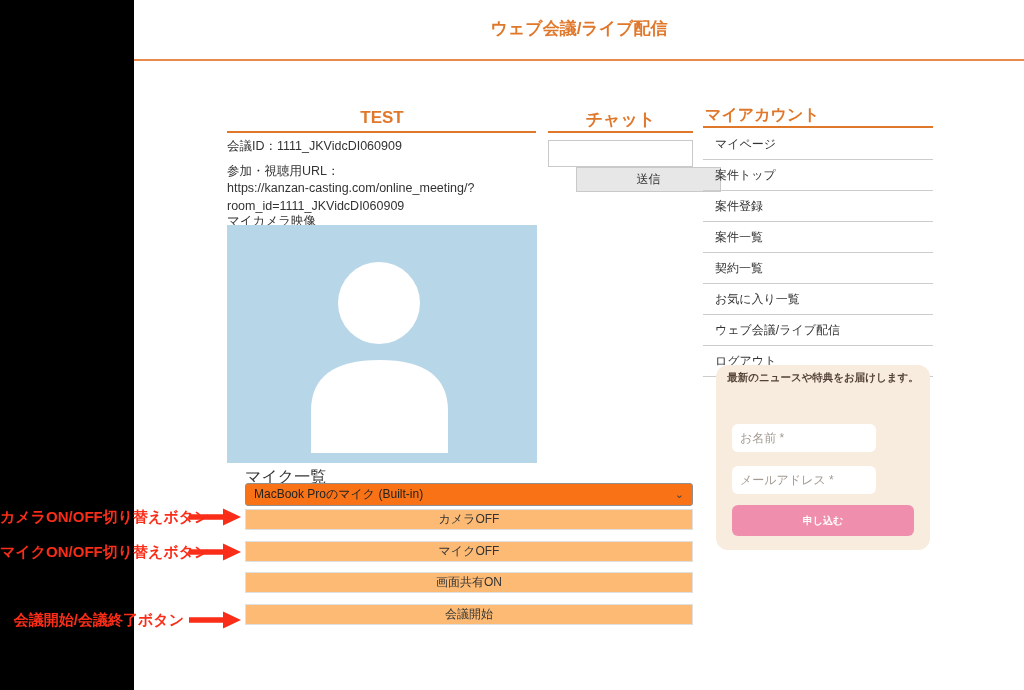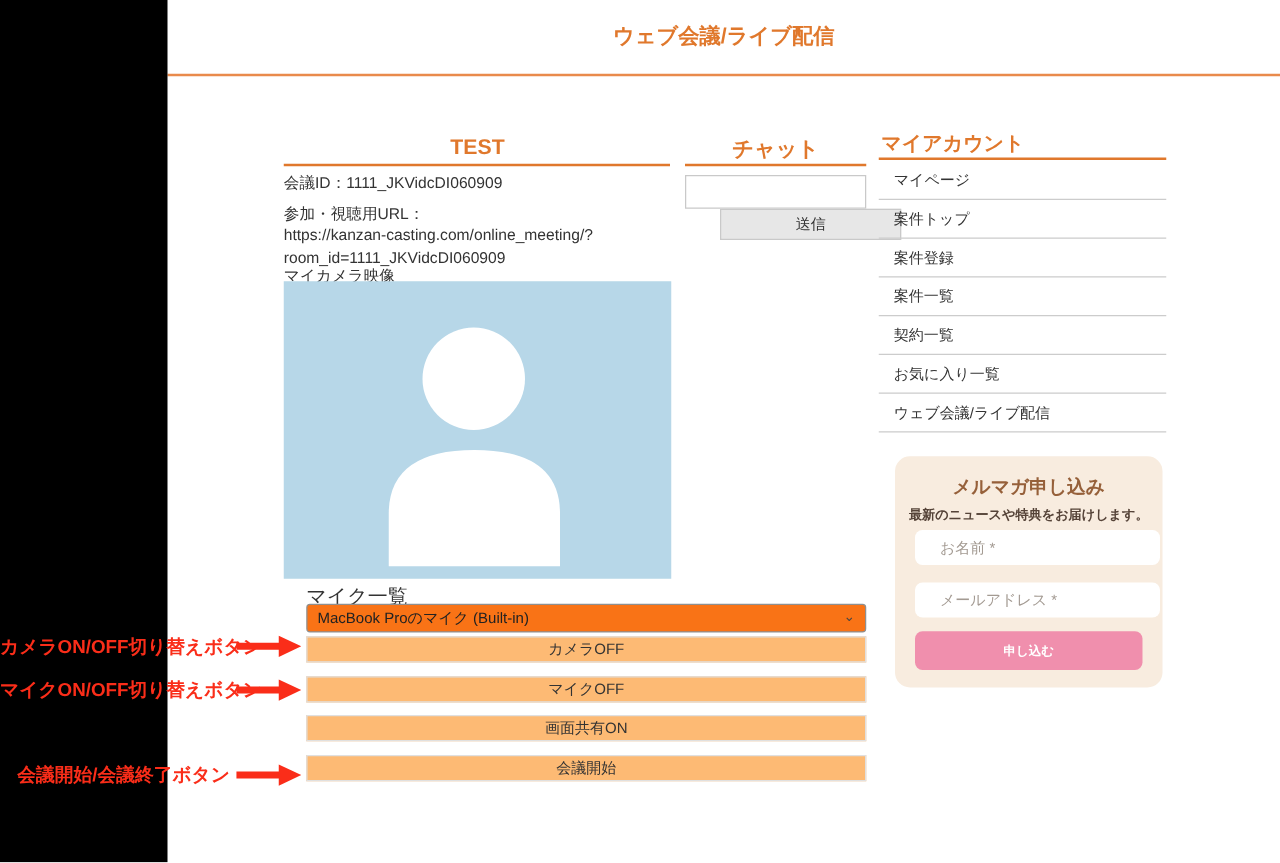--- a/index.html
+++ b/index.html
@@ -57,22 +57,22 @@
   .sb-heading { position:absolute; left:705px; top:105px; color:#e0782c; font-size:16px; font-weight:bold; }
   .sb-underline { position:absolute; left:703px; top:126px; width:230px; height:2px; background:#e0782c; }
   .sb-menu { position:absolute; left:703px; top:129px; width:230px; list-style:none; }
   .sb-menu li { padding:7px 0 6px 12px; border-bottom:1px solid #ccc; font-size:12px; color:#333; cursor:pointer; }
 
   
   .newsletter { position:absolute; left:716px; top:365px; width:214px; height:185px;
                 background:#f8ecdf; border-radius:12px; }
   .nl-title { margin-top:15px; text-align:center; color:#96603a; font-size:15px; font-weight:bold; }
   .nl-sub { margin-top:6px; text-align:center; color:#554338; font-size:10.5px; font-weight:bold; }
-  .nl-input { position:absolute; left:16px; width:196px; height:28px; background:#fff; border:none;
-              border-radius:6px; font-size:12px; color:#333; padding:0 20px; outline:none; }
+  .nl-input { position:absolute; left:16px; width:144px; height:28px; background:#fff; border:none;
+              border-radius:6px; font-size:12px; color:#333; padding:0 8px; outline:none; }
   .nl-input::placeholder { color:#a39a92; opacity:1; }
   .nl-name { top:59px; } .nl-email { top:101px; }
   .nl-submit { position:absolute; left:16px; top:140px; width:182px; height:31px; background:#f08fad;
                border:none; border-radius:6px; color:#fff; font-size:10px; font-weight:bold; cursor:pointer;
                font-family:"Liberation Sans", sans-serif; }
 
   
   .annot-row { position:absolute; left:0; height:20px; z-index:2; display:flex; align-items:center; }
   .annot-label { width:184px; text-align:right; color:#fa2d19; font-size:15px; font-weight:bold; white-space:nowrap; }
   .annot-arrow { margin-left:5px; display:block; }
@@ -125,24 +125,24 @@
   <div class="sb-heading">マイアカウント</div>
   <div class="sb-underline"></div>
   <ul class="sb-menu">
     <li>マイページ</li>
     <li>案件トップ</li>
     <li>案件登録</li>
     <li>案件一覧</li>
     <li>契約一覧</li>
     <li>お気に入り一覧</li>
     <li>ウェブ会議/ライブ配信</li>
+    <li>ログアウト</li>
   </ul>
 
   <div class="newsletter">
-    <div class="nl-title">メルマガ申し込み</div>
     <div class="nl-sub">最新のニュースや特典をお届けします。</div>
     <input class="nl-input nl-name" type="text" placeholder="お名前 *" style="">
     <input class="nl-input nl-email" type="text" placeholder="メールアドレス *" style="">
     <button class="nl-submit">申し込む</button>
   </div>
 
   <div class="annot-row a1">
     <div class="annot-label">カメラON/OFF切り替えボタン</div>
     <svg class="annot-arrow" width="52" height="18">
       <line x1="0" y1="9" x2="36" y2="9" stroke="#fa2d19" stroke-width="5.5"></line>

